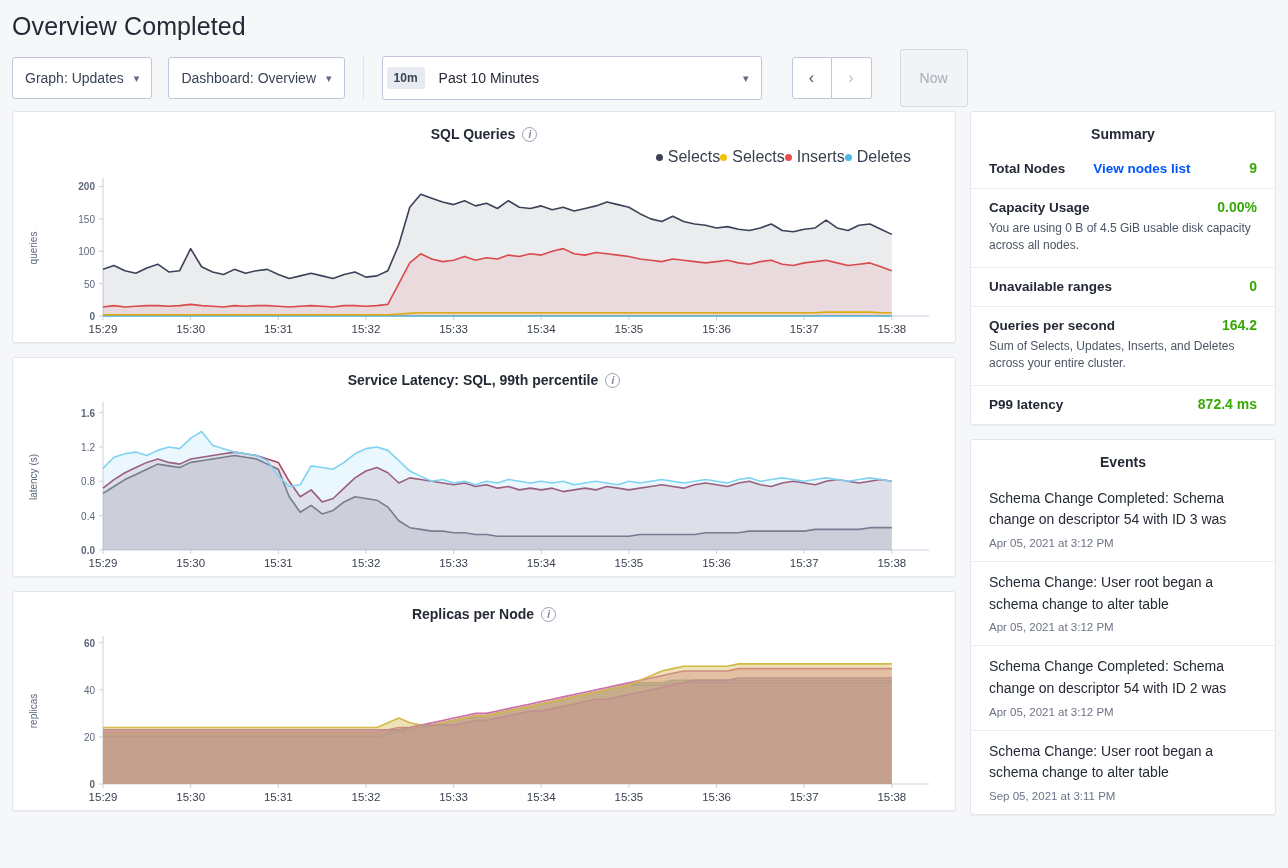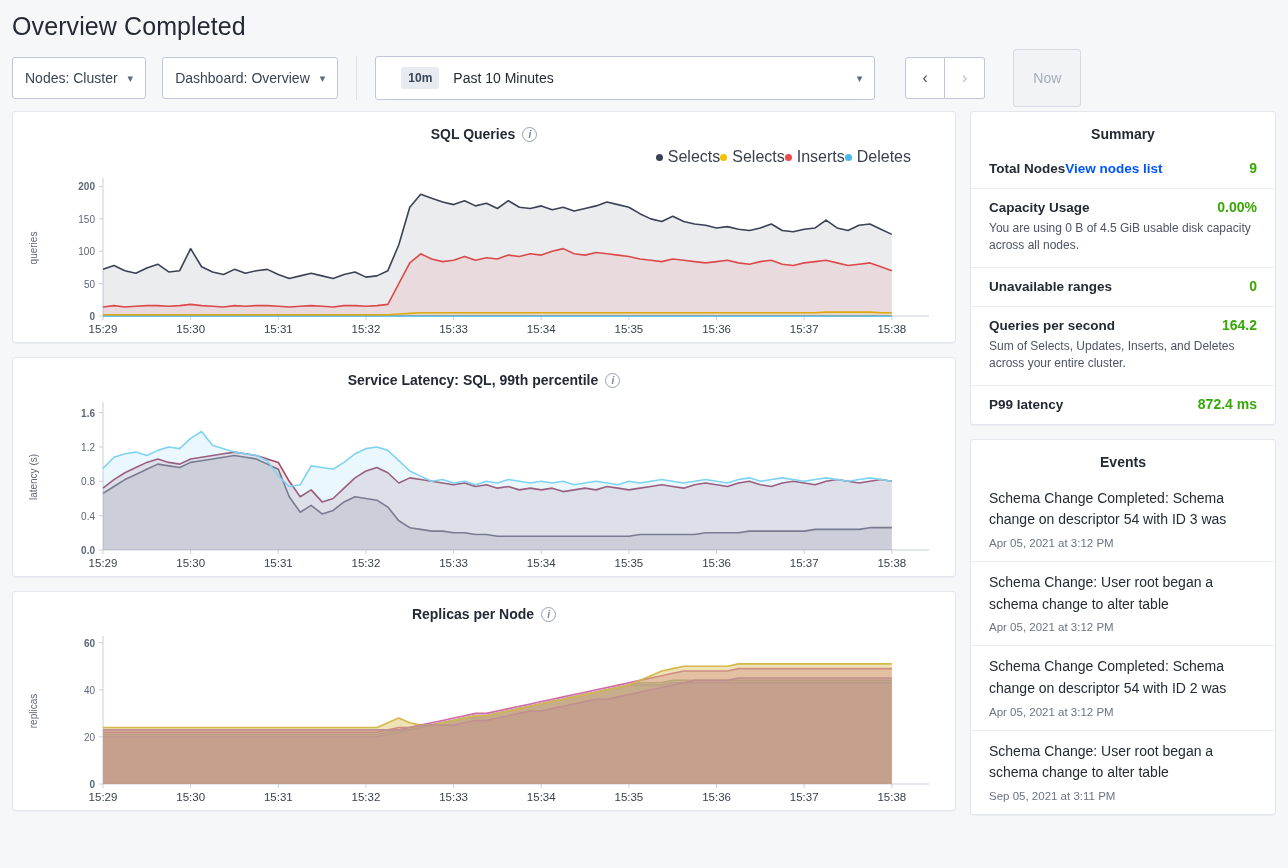--- a/index.html
+++ b/index.html
@@ -39,28 +39,28 @@
     align-items: center;
     padding: 0 12px;
     font-size: 14px;
     color: #394455;
     white-space: nowrap;
   }
   .dropdown .caret { margin-left: 10px; color: #5f6b80; font-size: 11px; }
   .divider-v { width: 1px; height: 44px; background: #e0e3eb; margin: 0 2px; }
 
   .timepicker {
-    width: 500px;
+    width: 380px;
     height: 44px;
     border: 1px solid #c0c6d9;
     border-radius: 3px;
     background: #fff;
     display: flex;
     align-items: center;
-    padding: 0 25px;
+    padding: 0 4px;
     position: relative;
   }
   .pill {
     background: #e7eaf0;
     color: #394455;
     border-radius: 3px;
     font-size: 12px;
     font-weight: 700;
     padding: 4px 7px;
     margin-right: 14px;
@@ -142,38 +142,38 @@
     text-align: center; font-size: 14px; font-weight: 700;
     padding: 14px 0 8px 0; color: #242a35;
   }
   .sum-row { padding: 10px 18px 12px 18px; border-bottom: 1px solid #ebedf2; }
   .sum-row:last-child { border-bottom: none; }
   .sum-head { display: flex; align-items: baseline; justify-content: space-between; }
   .sum-label { font-size: 13.5px; font-weight: 700; color: #242a35; }
   .sum-link { font-size: 13.5px; font-weight: 700; color: #0055ff; }
   .sum-value { font-size: 14px; font-weight: 700; color: #37a806; }
   .sum-desc { font-size: 12px; color: #4c5565; line-height: 1.45; margin-top: 5px; }
-  .sum-left { display: flex; align-items: flex-start; }
+  .sum-left { display: flex; align-items: flex-start; gap: 28px; }
 
   
   .event { padding: 10px 18px 12px 18px; border-bottom: 1px solid #ebedf2; }
   .event:last-child { border-bottom: none; }
   .ev-text { font-size: 14px; color: #242a35; line-height: 1.55; }
   .ev-time { font-size: 11.5px; color: #6b7385; margin-top: 6px; }
 </style>
 </head>
 <body>
 
 <div class="page">
 
   <div class="page-title">Overview Completed</div>
 
   <div class="toolbar">
     <div class="dropdown">
-      <span>Nodes: Cluster</span>
+      <span>Graph: Updates</span>
       <span class="caret">▾</span>
     </div>
     <div class="dropdown">
       <span>Dashboard: Overview</span>
       <span class="caret">▾</span>
     </div>
 
     <div class="divider-v"></div>
 
     <div class="timepicker">

